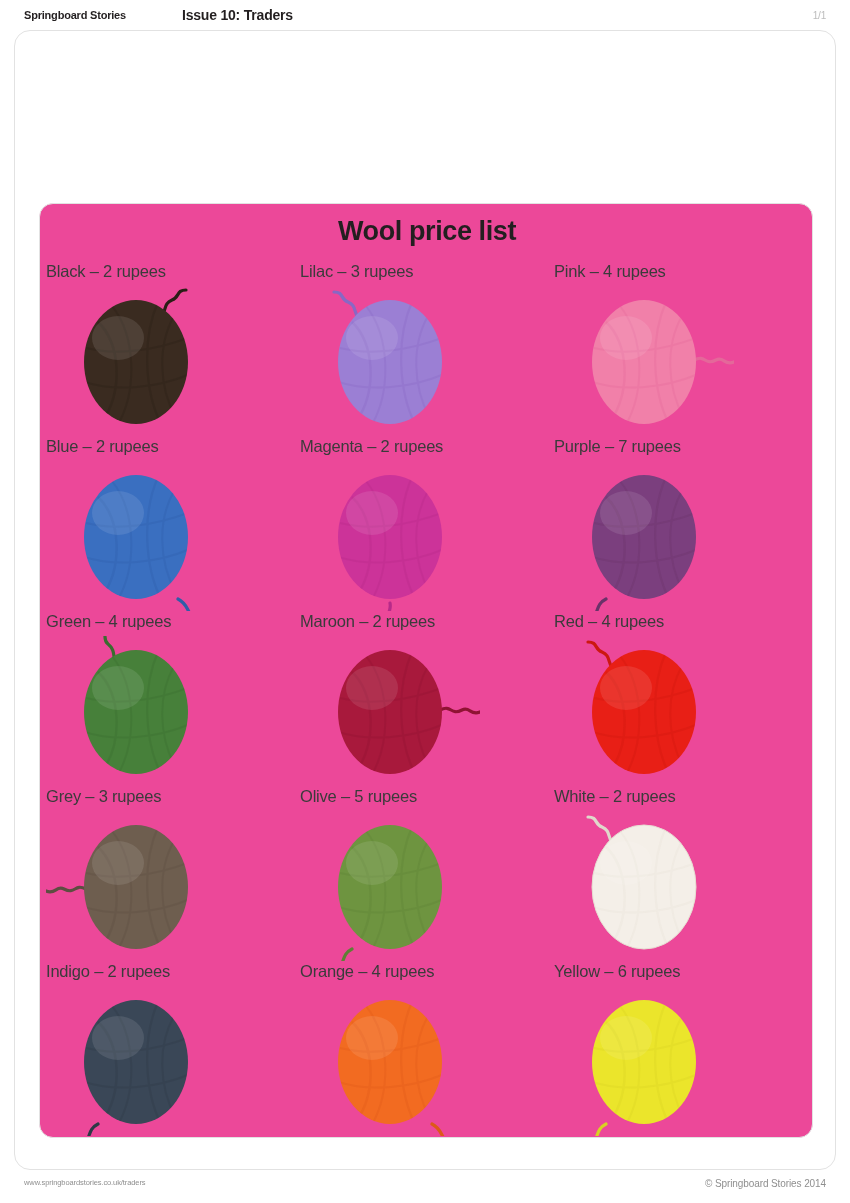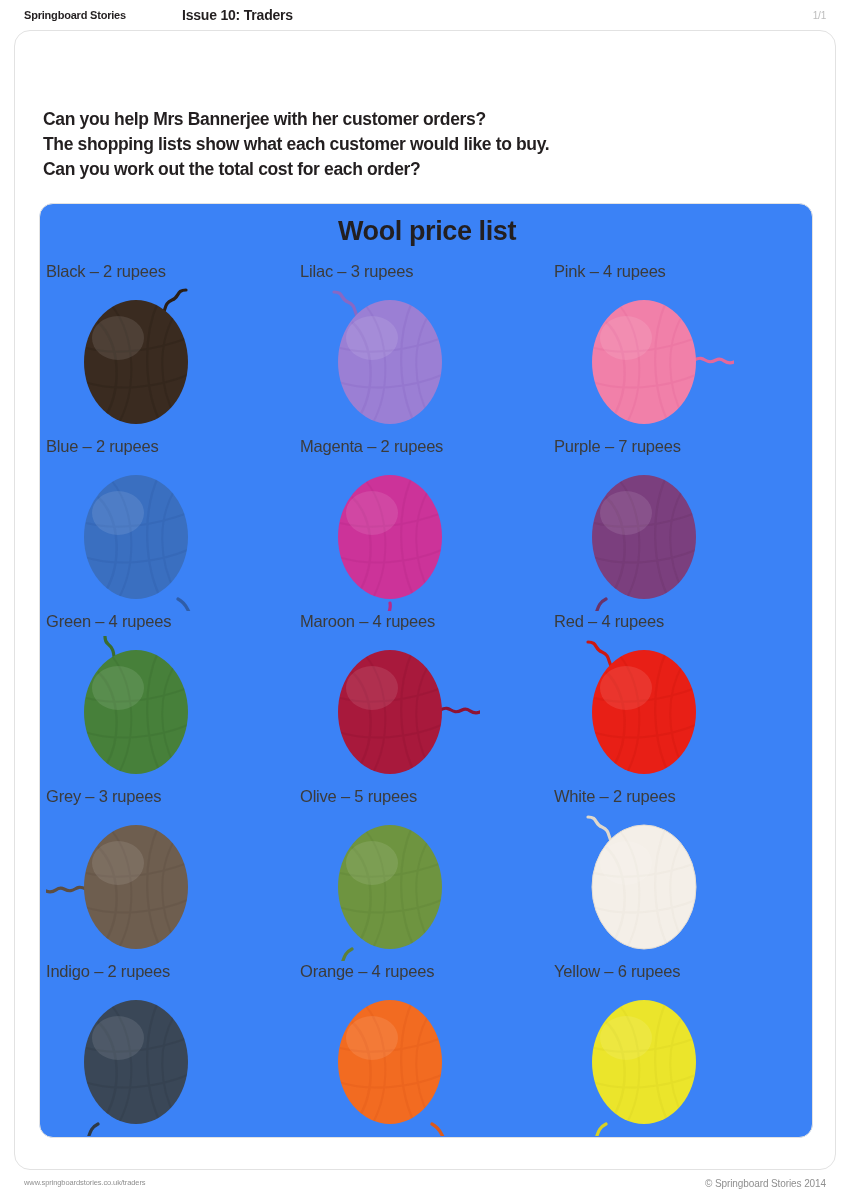--- a/index.html
+++ b/index.html
@@ -84,21 +84,21 @@
 
   
   .price-panel {
     position: absolute;
     top: 172px;
     left: 24px;
     width: 774px;
     height: 935px;
     border: 1px solid #e2e2e2;
     border-radius: 14px;
-    background: #3b82f6;
+    background: #ec4899;
   }
   .panel-title {
     position: absolute;
     top: 12px;
     left: 0;
     width: 774px;
     text-align: center;
     font-size: 27px;
     font-weight: bold;
     color: #231f20;
@@ -141,25 +141,20 @@
 
 <div class="page-header">
   <span class="hdr-brand">Springboard Stories</span>
   <span class="hdr-issue">Issue 10: Traders</span>
   <span class="hdr-pageno">1/1</span>
 </div>
 
 <div class="sheet">
 
 
-  <div class="intro">
-    <div>Can you help Mrs Bannerjee with her customer orders?</div>
-    <div>The shopping lists show what each customer would like to buy.</div>
-    <div>Can you work out the total cost for each order?</div>
-  </div>
 
   <div class="price-panel">
     <div class="panel-title">Wool price list</div>
     <div class="wool-grid">
         <div class="wool-cell">
           <div class="wool-label">Black – 2 rupees</div>
           <div class="ball-wrap">
             <svg width="180" height="150" viewBox="0 0 180 150" xmlns="http://www.w3.org/2000/svg">
               <defs>
                 <clipPath id="clip0">
@@ -312,21 +307,21 @@
                 <path d="M112,16 C96,52 98,106 116,140" fill="none" stroke="#3a6c2f" stroke-width="2.2"></path>
                 <path d="M128,30 C112,58 112,100 130,132" fill="none" stroke="#3a6c2f" stroke-width="2"></path>
                 <path d="M40,62 C72,70 110,64 142,52" fill="none" stroke="#3a6c2f" stroke-width="2"></path>
                 <path d="M38,96 C70,106 112,102 144,88" fill="none" stroke="#3a6c2f" stroke-width="2"></path>
               </g>
               <ellipse cx="72" cy="52" rx="26" ry="22" fill="#ffffff" opacity="0.10"></ellipse>
             </svg>
           </div>
         </div>
         <div class="wool-cell">
-          <div class="wool-label">Maroon – 4 rupees</div>
+          <div class="wool-label">Maroon – 2 rupees</div>
           <div class="ball-wrap">
             <svg width="180" height="150" viewBox="0 0 180 150" xmlns="http://www.w3.org/2000/svg">
               <defs>
                 <clipPath id="clip7">
                   <ellipse cx="90" cy="76" rx="52" ry="62"></ellipse>
                 </clipPath>
               </defs>
               <path d="M140,74 C152,68 150,80 162,74 C170,70 170,80 180,76" fill="none" stroke="#8f1333" stroke-width="3.2" stroke-linecap="round"></path>
               <ellipse cx="90" cy="76" rx="52" ry="62" fill="#a8193c" stroke="none" stroke-width="1"></ellipse>
               <g clip-path="url(#clip7)" opacity="0.30">

